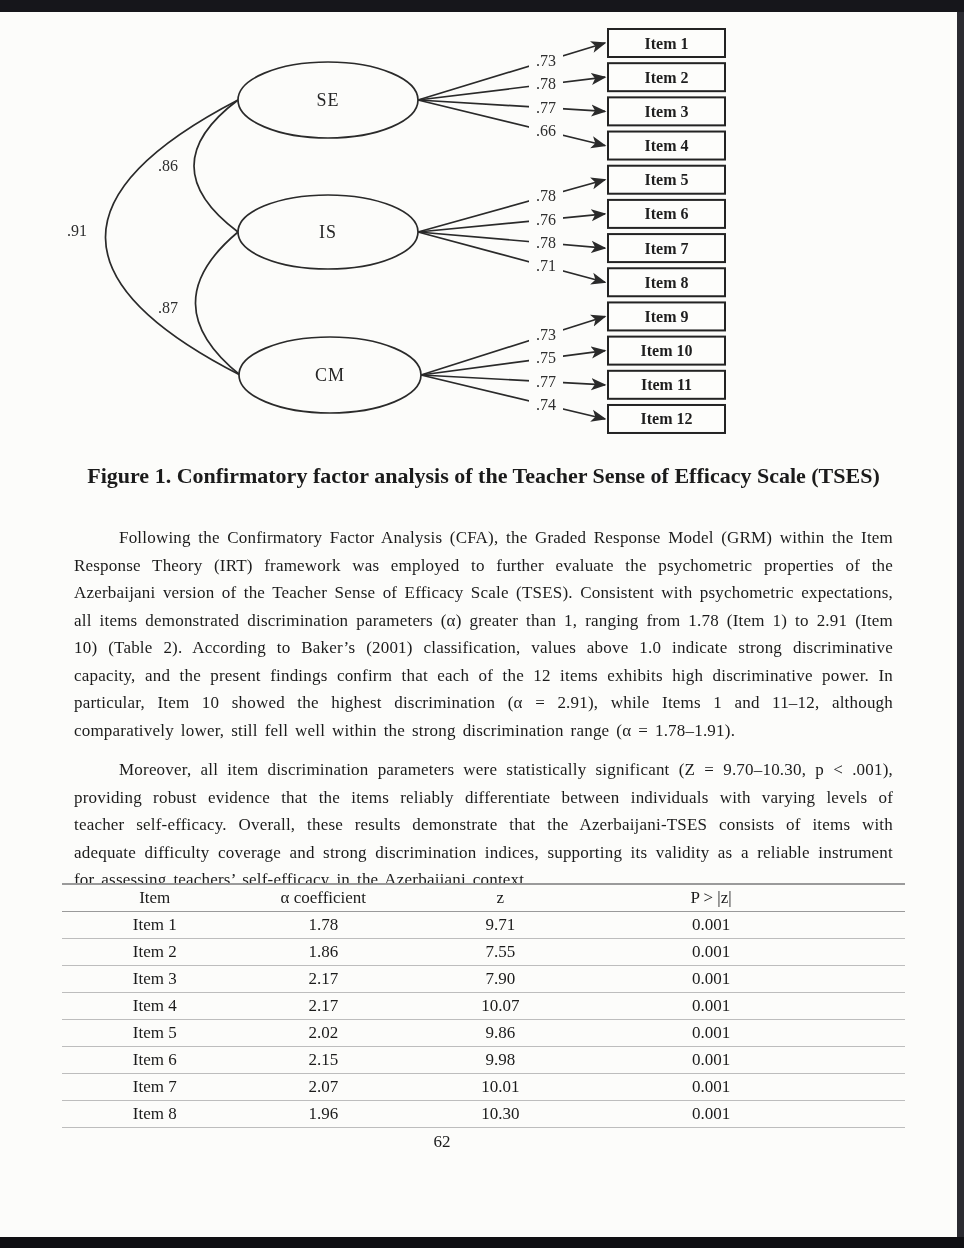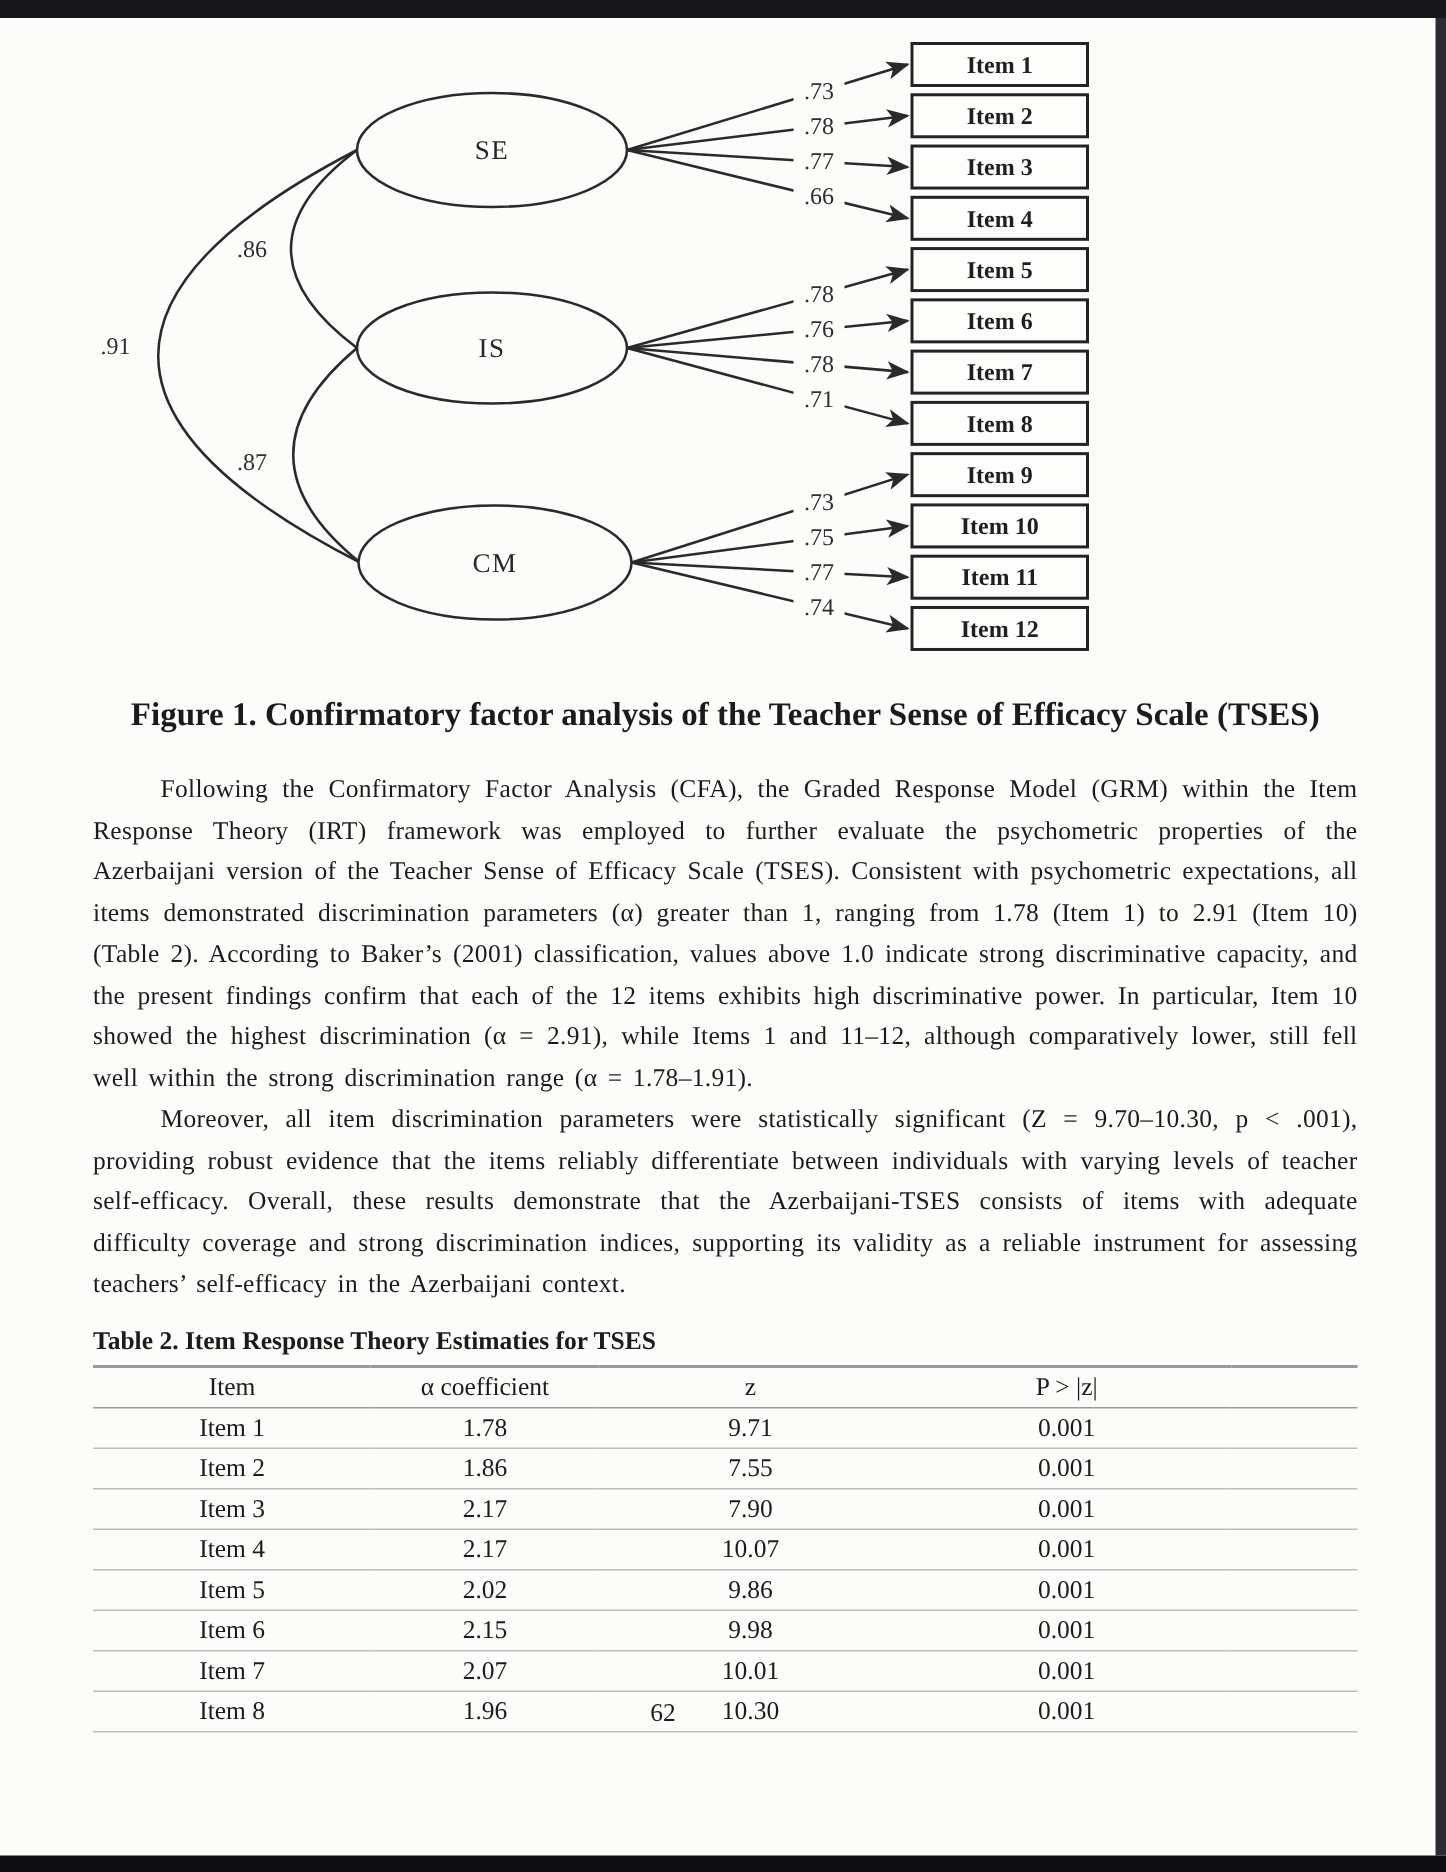--- a/index.html
+++ b/index.html
@@ -16,21 +16,21 @@
 
   .fig-caption{
     position:absolute;top:464px;left:62px;width:843px;
     text-align:center;font-weight:bold;font-size:22px;line-height:24px;
   }
   .body-text{
     position:absolute;top:512px;left:62px;width:843px;height:371px;
     font-size:17px;line-height:27.5px;text-align:justify;
     letter-spacing:0.2px;word-spacing:2.5px;overflow:hidden;
   }
-  .body-text p{margin:0;text-indent:45px;}
+  .body-text p{margin:12px;text-indent:45px;}
 
   .table-block{position:absolute;top:883px;left:62px;width:843px;}
   .table-title{font-weight:bold;font-size:17px;margin:0 0 5px 0;line-height:22px;}
   table.irt{width:100%;border-collapse:collapse;font-size:17px;}
   table.irt thead tr{border-top:2px solid #9a9a9a;border-bottom:1.5px solid #9a9a9a;}
   table.irt tbody tr{border-bottom:1.3px solid #bdbdbd;}
   table.irt th{font-weight:normal;text-align:center;padding:3px 0;}
   table.irt td{text-align:center;padding:3px 0;}
 
   .page-number{
@@ -126,21 +126,20 @@
   </svg>
 
 <div class="fig-caption">Figure 1. Confirmatory factor analysis of the Teacher Sense of Efficacy Scale (TSES)</div>
 
 <div class="body-text">
   <p>Following the Confirmatory Factor Analysis (CFA), the Graded Response Model (GRM) within the Item Response Theory (IRT) framework was employed to further evaluate the psychometric properties of the Azerbaijani version of the Teacher Sense of Efficacy Scale (TSES). Consistent with psychometric expectations, all items demonstrated discrimination parameters (α) greater than 1, ranging from 1.78 (Item 1) to 2.91 (Item 10) (Table 2). According to Baker’s (2001) classification, values above 1.0 indicate strong discriminative capacity, and the present findings confirm that each of the 12 items exhibits high discriminative power. In particular, Item 10 showed the highest discrimination (α = 2.91), while Items 1 and 11–12, although comparatively lower, still fell well within the strong discrimination range (α = 1.78–1.91).</p>
   <p>Moreover, all item discrimination parameters were statistically significant (Z = 9.70–10.30, p &lt; .001), providing robust evidence that the items reliably differentiate between individuals with varying levels of teacher self-efficacy. Overall, these results demonstrate that the Azerbaijani-TSES consists of items with adequate difficulty coverage and strong discrimination indices, supporting its validity as a reliable instrument for assessing teachers’ self-efficacy in the Azerbaijani context.</p>
 </div>
 
 <div class="table-block">
-  <p class="table-title">Table 2. Item Response Theory Estimaties for TSES</p>
   <table class="irt">
     <colgroup>
       <col style="width:22%">
         <col style="width:18%">
         <col style="width:24%">
         <col style="width:26%">
         <col style="width:10%">
     </colgroup>
     <thead>
         <tr id="irt-head">

